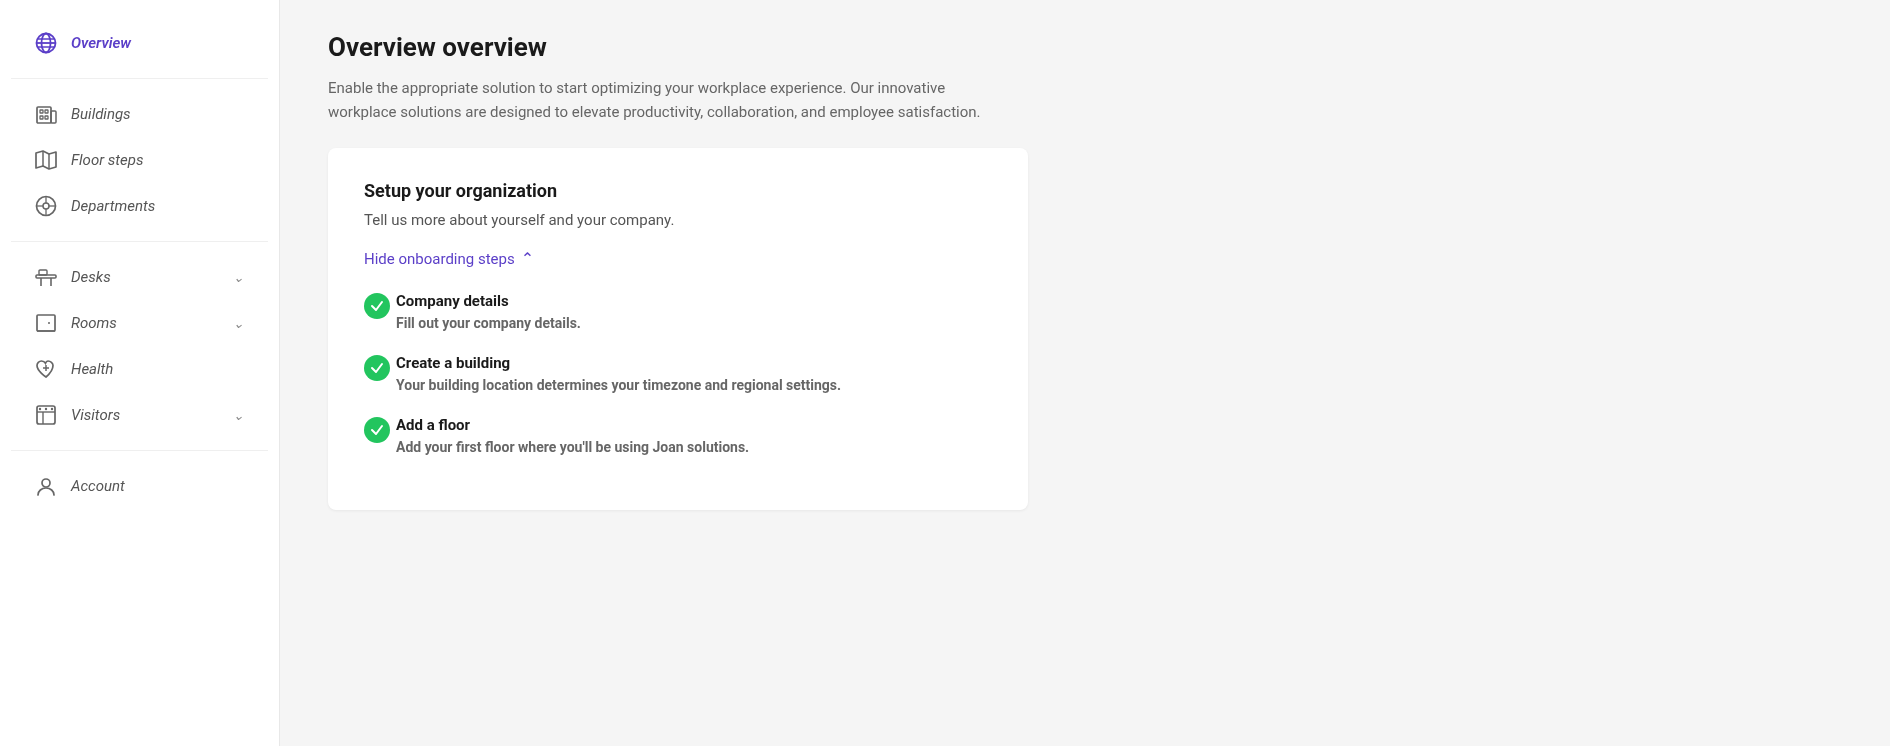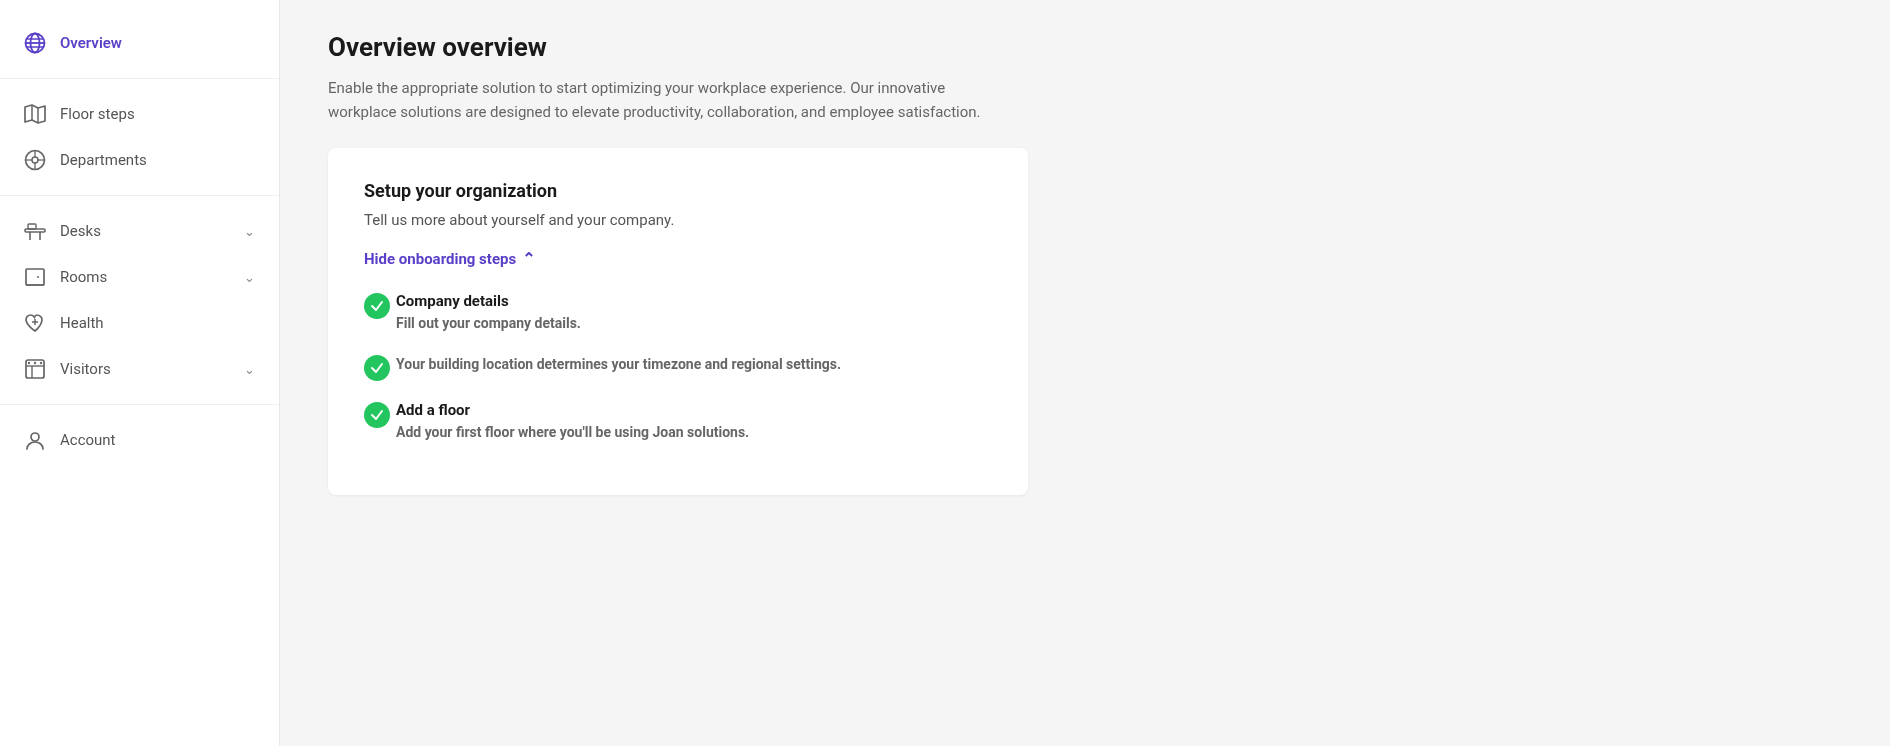--- a/index.html
+++ b/index.html
@@ -3,24 +3,25 @@
   <meta charset="utf-8">
   <style>
     * { box-sizing: border-box; margin: 0; padding: 0; }
     body { font-family: -apple-system, BlinkMacSystemFont, 'Segoe UI', Roboto, sans-serif; background: #f5f5f5; display: flex; height: 746px; overflow: hidden; }
 
     
     .sidebar {
       width: 280px;
       background: #ffffff;
       height: 100%;
-      padding: 20px 0;
+      padding: 20px 11px;
       flex-shrink: 0;
       border-right: 1px solid #e8e8e8;
       overflow-y: auto;
+      font-style: italic;
     }
 
     .sidebar-item {
       display: flex;
       align-items: center;
       padding: 12px 24px;
       cursor: pointer;
       color: #555;
       font-size: 15px;
       font-weight: 400;
@@ -97,21 +98,21 @@
       color: #555;
       margin-bottom: 20px;
     }
 
     .hide-onboarding {
       display: flex;
       align-items: center;
       gap: 6px;
       color: #5b3fc8;
       font-size: 15px;
-      font-weight: 700;
+      font-weight: 400;
       cursor: pointer;
       margin-bottom: 24px;
     }
 
     .onboarding-step {
       display: flex;
       align-items: flex-start;
       gap: 6px;
       margin-bottom: 20px;
     }
@@ -165,20 +166,33 @@
         <line x1="1.5" y1="11" x2="20.5" y2="11" stroke="#5b3fc8" stroke-width="1.8"></line>
         <line x1="3" y1="7" x2="19" y2="7" stroke="#5b3fc8" stroke-width="1.5"></line>
         <line x1="3" y1="15" x2="19" y2="15" stroke="#5b3fc8" stroke-width="1.5"></line>
       </svg>
     </span>
     <span style="color:#5b3fc8; font-weight:600;">Overview</span>
   </div>
 
   <div class="sidebar-divider"></div>
 
+  <div class="sidebar-item">
+    <span class="icon">
+      <svg width="22" height="22" viewBox="0 0 22 22" fill="none" xmlns="http://www.w3.org/2000/svg">
+        <rect x="2" y="4" width="14" height="16" rx="1" stroke="#666" stroke-width="1.7" fill="none"></rect>
+        <rect x="5" y="7" width="3" height="3" rx="0.3" stroke="#666" stroke-width="1.3" fill="none"></rect>
+        <rect x="10" y="7" width="3" height="3" rx="0.3" stroke="#666" stroke-width="1.3" fill="none"></rect>
+        <rect x="5" y="13" width="3" height="3" rx="0.3" stroke="#666" stroke-width="1.3" fill="none"></rect>
+        <rect x="10" y="13" width="3" height="3" rx="0.3" stroke="#666" stroke-width="1.3" fill="none"></rect>
+        <rect x="16" y="8" width="5" height="12" rx="1" stroke="#666" stroke-width="1.5" fill="none"></rect>
+      </svg>
+    </span>
+    <span>Buildings</span>
+  </div>
 
   <div class="sidebar-item">
     <span class="icon">
       <svg width="22" height="22" viewBox="0 0 22 22" fill="none" xmlns="http://www.w3.org/2000/svg">
         <polygon points="1,4 8,2 14,5 21,3 21,18 14,20 8,17 1,19" stroke="#666" stroke-width="1.7" fill="none" stroke-linejoin="round"></polygon>
         <line x1="8" y1="2" x2="8" y2="17" stroke="#666" stroke-width="1.5"></line>
         <line x1="14" y1="5" x2="14" y2="20" stroke="#666" stroke-width="1.5"></line>
       </svg>
     </span>
     <span>Floor steps</span>
@@ -291,20 +305,21 @@
       </div>
     </div>
 
     <div class="onboarding-step">
       <div class="step-check">
         <svg viewBox="0 0 14 14" fill="none" xmlns="http://www.w3.org/2000/svg">
           <polyline points="2,7 6,11 12,3" stroke="white" stroke-width="2" stroke-linecap="round" stroke-linejoin="round"></polyline>
         </svg>
       </div>
       <div class="step-content">
+        <div class="step-title">Create a building</div>
         <div class="step-desc">Your building location determines your timezone and regional settings.</div>
       </div>
     </div>
 
     <div class="onboarding-step">
       <div class="step-check">
         <svg viewBox="0 0 14 14" fill="none" xmlns="http://www.w3.org/2000/svg">
           <polyline points="2,7 6,11 12,3" stroke="white" stroke-width="2" stroke-linecap="round" stroke-linejoin="round"></polyline>
         </svg>
       </div>

